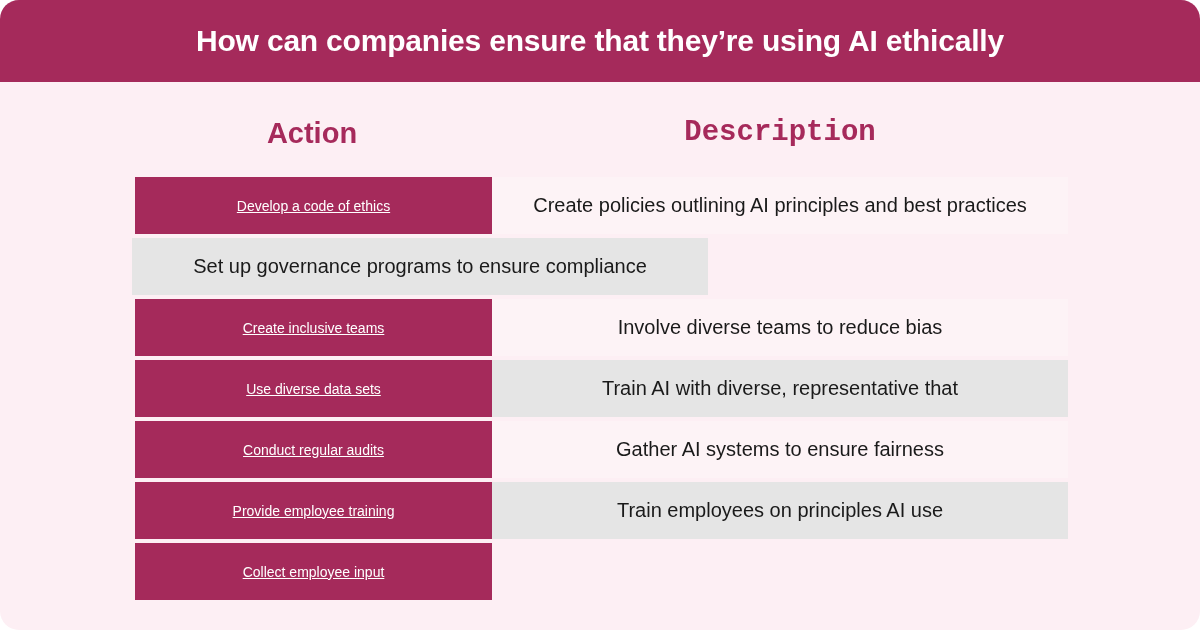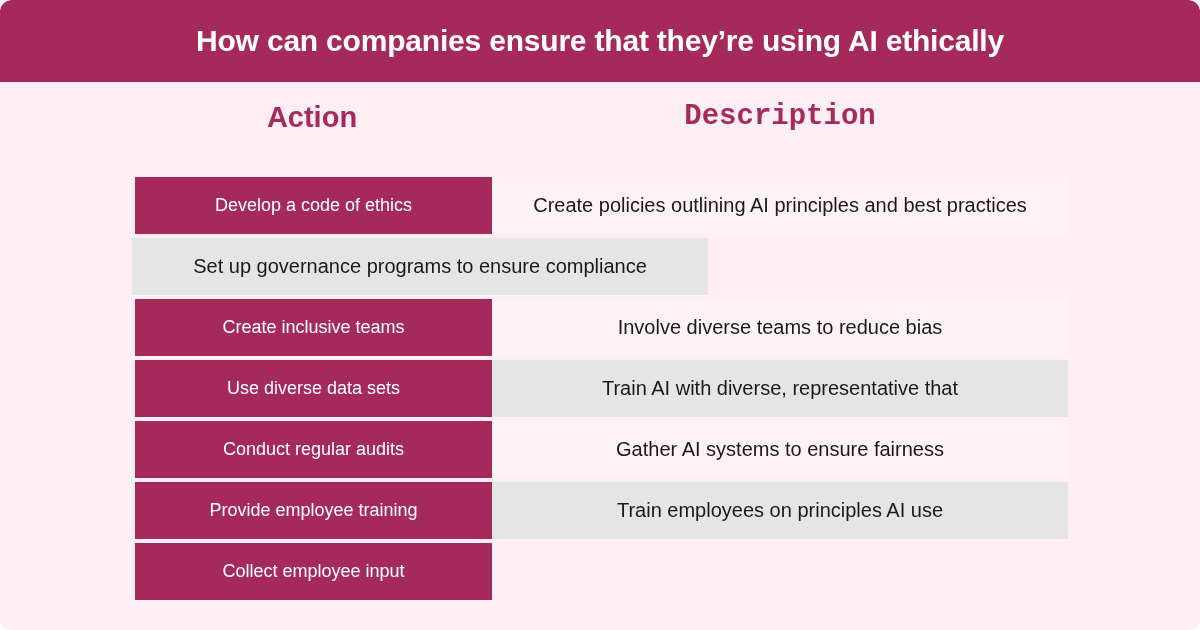--- a/index.html
+++ b/index.html
@@ -12,21 +12,21 @@
     overflow: hidden;
     font-family: "Liberation Sans", sans-serif;
     background: #ffffff;
   }
 
   .infographic {
     position: relative;
     width: 1200px;
     height: 630px;
     background: #fdeff4;
-    border-radius: 11px;
+    border-radius: 19px;
     overflow: hidden;
     box-sizing: border-box;
     padding-left: 24px;
   }
 
   
   .header-band {
     position: absolute;
     left: 0;
     top: 0;
@@ -44,21 +44,21 @@
     font-weight: bold;
     letter-spacing: -0.2px;
     text-align: center;
     white-space: nowrap;
   }
 
   
   .col-headings {
     position: absolute;
     left: 132px;
-    top: 92px;
+    top: 108px;
     width: 936px;
     height: 50px;
     display: flex;
   }
   .col-heading {
     color: #a62a5b;
     font-size: 29px;
     font-weight: bold;
     text-align: center;
     line-height: 50px;
@@ -86,26 +86,27 @@
   }
   .row:last-child {
     margin-bottom: 0;
   }
 
   .cell-action {
     width: 360px;
     height: 57px;
     background: #a52a5b;
     color: #ffffff;
-    font-size: 18px;
+    font-size: 14px;
     display: flex;
     align-items: center;
     justify-content: center;
     box-sizing: border-box;
     border-left: 3px solid #fdeff4;
+    text-decoration: underline;
   }
 
   .cell-desc {
     width: 576px;
     height: 57px;
     color: #1a1a1a;
     font-size: 20px;
     display: flex;
     align-items: center;
     justify-content: center;

